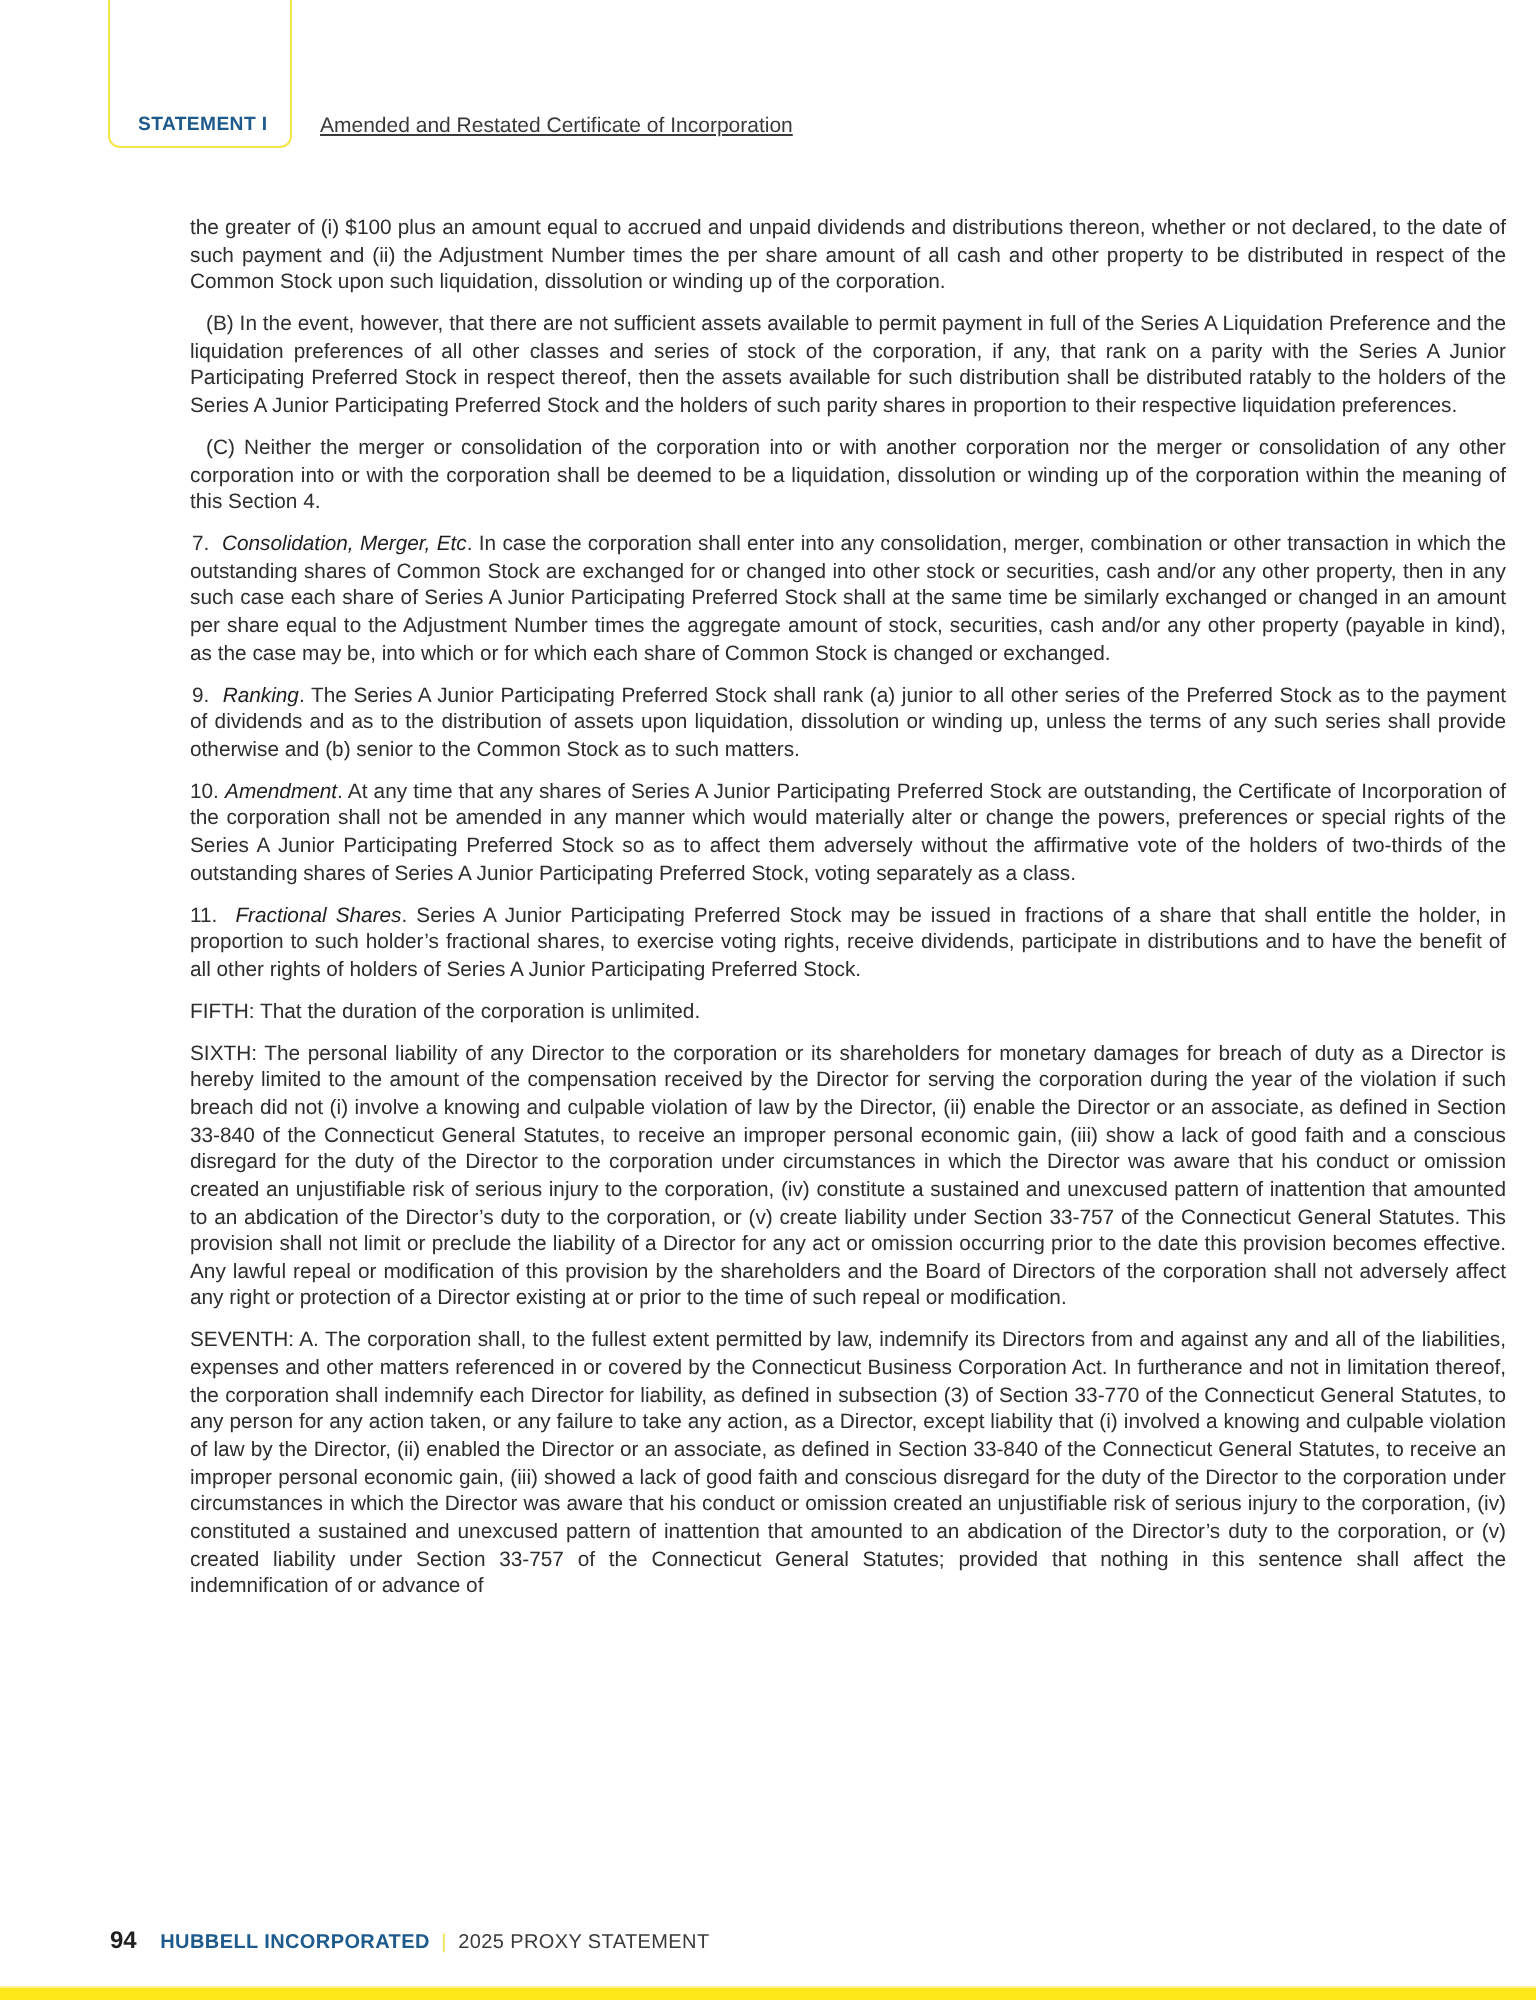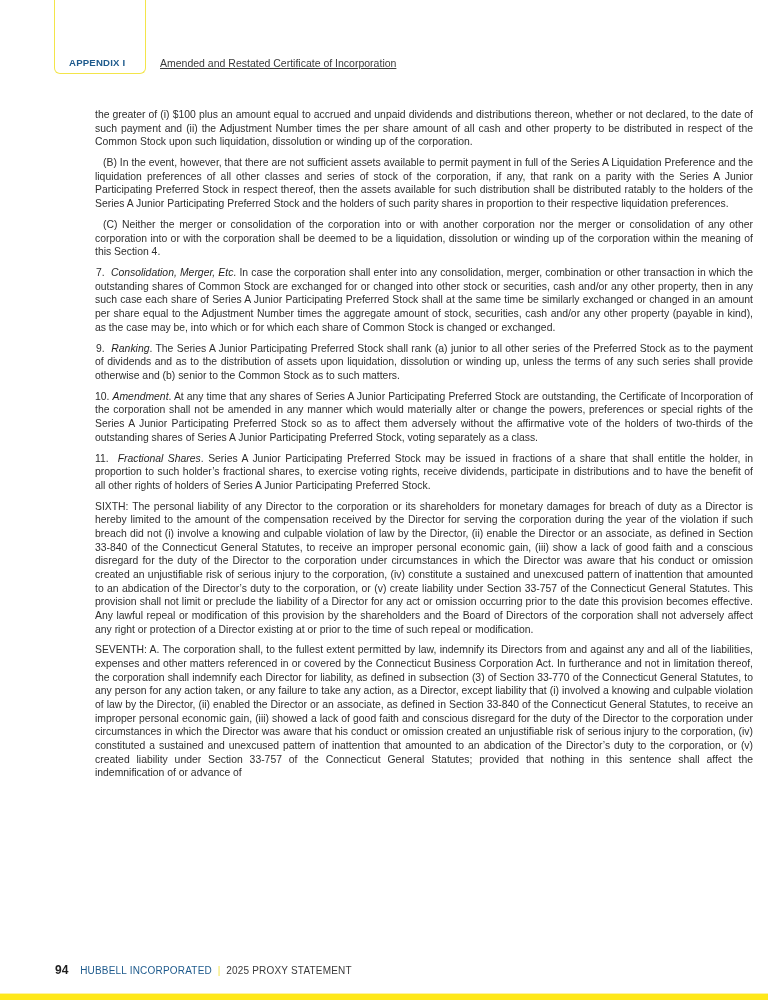--- a/index.html
+++ b/index.html
@@ -75,21 +75,21 @@
       font-size: 10px;
       white-space: nowrap;
     }
     .footer .page-num {
       font-weight: bold;
       color: #1f1f1f;
       font-size: 12px;
       margin-right: 9px;
     }
     .footer .company {
-      font-weight: normal;
+      font-weight: bold;
       color: #1e5a8c;
       letter-spacing: 0.2px;
     }
     .footer .sep {
       color: #f3e54a;
       margin: 0 3px;
     }
     .footer .doc {
       color: #3a3a3a;
       letter-spacing: 0.2px;
@@ -101,37 +101,38 @@
       width: 768px;
       height: 7px;
       background: #ffe81a;
       border-top: 1px solid #fff3a0;
     }
   </style>
 </head>
 <body>
 
 <div class="appendix-tab"></div>
-<div class="appendix-label">APPENDIX I</div>
+<div class="appendix-label">STATEMENT I</div>
 <div class="header-title">Amended and Restated Certificate of Incorporation</div>
 
 <div class="content">
   <p>the greater of (i) $100 plus an amount equal to accrued and unpaid dividends and distributions thereon, whether or not declared, to the date of such payment and (ii) the Adjustment Number times the per share amount of all cash and other property to be distributed in respect of the Common Stock upon such liquidation, dissolution or winding up of the corporation.</p>
   <p class="indent">(B) In the event, however, that there are not sufficient assets available to permit payment in full of the Series A Liquidation Preference and the liquidation preferences of all other classes and series of stock of the corporation, if any, that rank on a parity with the Series A Junior Participating Preferred Stock in respect thereof, then the assets available for such distribution shall be distributed ratably to the holders of the Series A Junior Participating Preferred Stock and the holders of such parity shares in proportion to their respective liquidation preferences.</p>
   <p class="indent">(C) Neither the merger or consolidation of the corporation into or with another corporation nor the merger or consolidation of any other corporation into or with the corporation shall be deemed to be a liquidation, dissolution or winding up of the corporation within the meaning of this Section 4.</p>
 
   <p class="num"><span>7.</span>&nbsp; <b>Consolidation, Merger, Etc</b><span>. In case the corporation shall enter into any consolidation, merger, combination or other transaction in which the outstanding shares of Common Stock are exchanged for or changed into other stock or securities, cash and/or any other property, then in any such case each share of Series A Junior Participating Preferred Stock shall at the same time be similarly exchanged or changed in an amount per share equal to the Adjustment Number times the aggregate amount of stock, securities, cash and/or any other property (payable in kind), as the case may be, into which or for which each share of Common Stock is changed or exchanged.</span></p>
 
 
   <p class="num"><span>9.</span>&nbsp; <b>Ranking</b><span>. The Series A Junior Participating Preferred Stock shall rank (a) junior to all other series of the Preferred Stock as to the payment of dividends and as to the distribution of assets upon liquidation, dissolution or winding up, unless the terms of any such series shall provide otherwise and (b) senior to the Common Stock as to such matters.</span></p>
 
   <p><span>10.</span> <b>Amendment</b><span>. At any time that any shares of Series A Junior Participating Preferred Stock are outstanding, the Certificate of Incorporation of the corporation shall not be amended in any manner which would materially alter or change the powers, preferences or special rights of the Series A Junior Participating Preferred Stock so as to affect them adversely without the affirmative vote of the holders of two-thirds of the outstanding shares of Series A Junior Participating Preferred Stock, voting separately as a class.</span></p>
 
   <p><span>11.</span>&nbsp; <b>Fractional Shares</b><span>. Series A Junior Participating Preferred Stock may be issued in fractions of a share that shall entitle the holder, in proportion to such holder’s fractional shares, to exercise voting rights, receive dividends, participate in distributions and to have the benefit of all other rights of holders of Series A Junior Participating Preferred Stock.</span></p>
 
+  <p>FIFTH: That the duration of the corporation is unlimited.</p>
   <p>SIXTH: The personal liability of any Director to the corporation or its shareholders for monetary damages for breach of duty as a Director is hereby limited to the amount of the compensation received by the Director for serving the corporation during the year of the violation if such breach did not (i) involve a knowing and culpable violation of law by the Director, (ii) enable the Director or an associate, as defined in Section 33-840 of the Connecticut General Statutes, to receive an improper personal economic gain, (iii) show a lack of good faith and a conscious disregard for the duty of the Director to the corporation under circumstances in which the Director was aware that his conduct or omission created an unjustifiable risk of serious injury to the corporation, (iv) constitute a sustained and unexcused pattern of inattention that amounted to an abdication of the Director’s duty to the corporation, or (v) create liability under Section 33-757 of the Connecticut General Statutes. This provision shall not limit or preclude the liability of a Director for any act or omission occurring prior to the date this provision becomes effective. Any lawful repeal or modification of this provision by the shareholders and the Board of Directors of the corporation shall not adversely affect any right or protection of a Director existing at or prior to the time of such repeal or modification.</p>
   <p>SEVENTH: A. The corporation shall, to the fullest extent permitted by law, indemnify its Directors from and against any and all of the liabilities, expenses and other matters referenced in or covered by the Connecticut Business Corporation Act. In furtherance and not in limitation thereof, the corporation shall indemnify each Director for liability, as defined in subsection (3) of Section 33-770 of the Connecticut General Statutes, to any person for any action taken, or any failure to take any action, as a Director, except liability that (i) involved a knowing and culpable violation of law by the Director, (ii) enabled the Director or an associate, as defined in Section 33-840 of the Connecticut General Statutes, to receive an improper personal economic gain, (iii) showed a lack of good faith and conscious disregard for the duty of the Director to the corporation under circumstances in which the Director was aware that his conduct or omission created an unjustifiable risk of serious injury to the corporation, (iv) constituted a sustained and unexcused pattern of inattention that amounted to an abdication of the Director’s duty to the corporation, or (v) created liability under Section 33-757 of the Connecticut General Statutes; provided that nothing in this sentence shall affect the indemnification of or advance of</p>
 </div>
 
 <div class="footer">
   <span class="page-num">94</span>
   <span class="company">HUBBELL INCORPORATED</span>
   <span class="sep">|</span>
   <span class="doc">2025 PROXY STATEMENT</span>
 </div>

